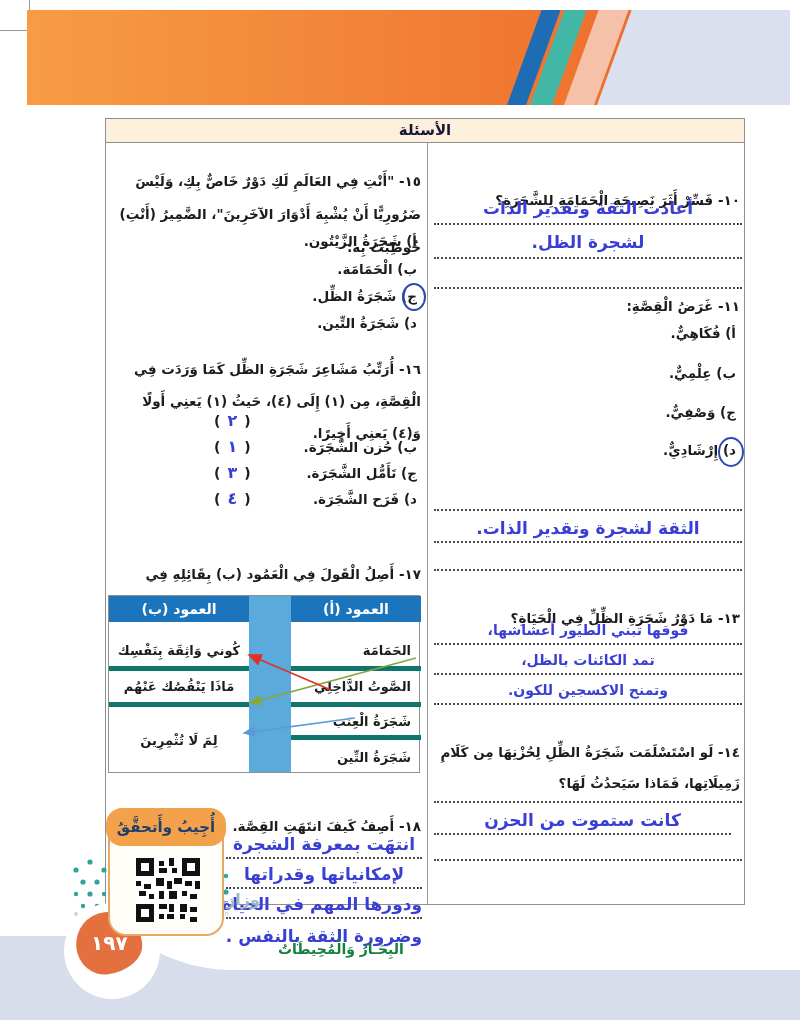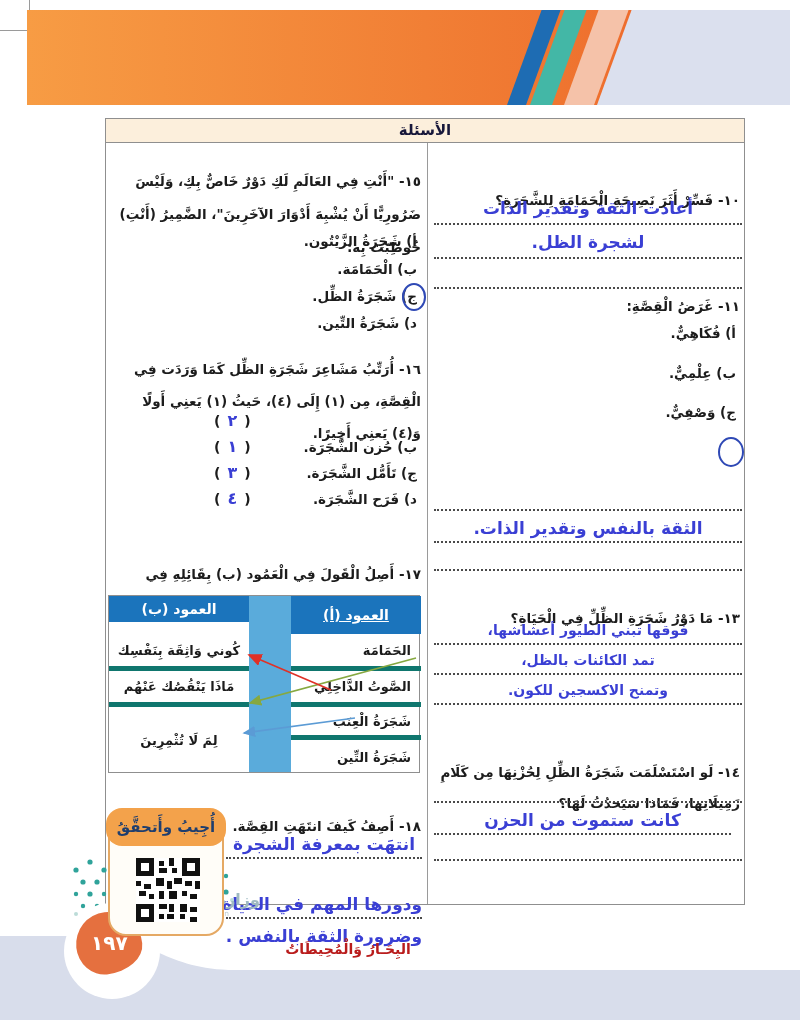--- a/index.html
+++ b/index.html
@@ -68,22 +68,22 @@
   .band { position:absolute; left:0; top:928px; width:800px; height:101px; }
   .white-circle { position:absolute; left:64px; top:903px; width:96px; height:96px; background:#fff; border-radius:50%; z-index:2; }
   .ministry { position:absolute; left:150px; top:891px; width:110px; z-index:3; text-align:right; direction:rtl; }
   .ministry .ar { color:#9fbac2; font-weight:bold; font-size:16px; line-height:18px; }
   .ministry .en { color:#bccdd4; font-size:7.5px; direction:ltr; text-align:left; }
   .ministry .yr { color:#c6d2d8; font-size:11px; direction:ltr; text-align:left; margin-top:3px; }
   .page-blob { position:absolute; left:76px; top:912px; width:66px; height:62px; background:#e5703f;
                border-radius:48% 52% 58% 42% / 52% 56% 44% 48%; transform:rotate(-6deg); z-index:4;
                display:flex; align-items:center; justify-content:center; }
   .page-num { color:#fff; font-weight:bold; font-size:20px; transform:rotate(6deg); }
-  .lesson-title { position:absolute; left:278px; top:941px; width:140px; z-index:3; color:#b91c1c;
-                  font-weight:bold; font-size:14px; text-align:center; }
+  .lesson-title { position:absolute; left:278px; top:941px; width:140px; z-index:3; color:#15803d;
+                  font-weight:bold; font-size:14px; text-align:left; }
   .dots-pattern { position:absolute; z-index:1; }
 </style>
 </head>
 <body>
 
 <div class="page">
 
   <div class="crop-v"></div>
   <div class="crop-h"></div>
 
@@ -105,40 +105,41 @@
       </div>
       <div class="ans-row" style="top:86px; right:4px; left:6px; height:30px;">
         <span class="pen">لشجرة الظل.</span>
       </div>
       <div class="dots-only" style="top:120px; right:4px; left:6px; height:26px;"></div>
 
       <div class="q-title" style="top:148px;">١١- غَرَضُ الْقِصَّةِ:</div>
       <div class="opt" style="top:182px;">أ) فُكَاهِيٌّ.</div>
       <div class="opt" style="top:222px;">ب) عِلْمِيٌّ.</div>
       <div class="opt" style="top:261px;">ج) وَصْفِيٌّ.</div>
+      <div class="opt" style="top:299px;">د) إِرْشَادِيٌّ.</div>
       <div class="circle-mark" style="left:290px; top:294px; width:26px; height:30px;"></div>
 
       <div class="dots-only" style="top:344px; right:4px; left:6px; height:24px;"></div>
       <div class="ans-row" style="top:372px; right:4px; left:6px; height:28px;">
-        <span class="pen">الثقة بالنفس وتقدير الذات.</span>
+        <span class="pen">الثقة لشجرة وتقدير الذات.</span>
       </div>
       <div class="dots-only" style="top:404px; right:4px; left:6px; height:24px;"></div>
 
       <div class="q-title" style="top:460px;">١٣- مَا دَوْرُ شَجَرَةِ الظِّلِّ فِي الْحَيَاةِ؟</div>
       <div class="ans-row" style="top:474px; right:4px; left:6px; height:28px;">
         <span class="pen big">فوقها تبني الطيور أعشاشها،</span>
       </div>
       <div class="ans-row" style="top:504px; right:4px; left:6px; height:28px;">
         <span class="pen big">تمد الكائنات بالظل،</span>
       </div>
       <div class="ans-row" style="top:534px; right:4px; left:6px; height:28px;">
         <span class="pen big">وتمنح الاكسجين للكون.</span>
       </div>
 
-      <div class="q-title" style="top:614px;">١٤- لَو اسْتَسْلَمَت شَجَرَةُ الظِّلِ لِحُزْنِهَا مِن كَلَامِ زَمِيلَاتِها، فَمَاذا سَيَحدُثُ لَهَا؟</div>
+      <div class="q-title" style="top:594px;">١٤- لَو اسْتَسْلَمَت شَجَرَةُ الظِّلِ لِحُزْنِهَا مِن كَلَامِ زَمِيلَاتِها، فَمَاذا سَيَحدُثُ لَهَا؟</div>
       <div class="dots-only" style="top:638px; right:4px; left:6px; height:22px;"></div>
       <div class="ans-row" style="top:664px; right:15px; left:6px; height:28px;">
         <span class="pen">كانت ستموت من الحزن</span>
       </div>
       <div class="dots-only" style="top:696px; right:4px; left:6px; height:22px;"></div>
     </div>
 
     <div class="col col-left">
       <div class="q-title" style="top:22px; line-height:33px;">١٥- "أَنْتِ فِي العَالَمِ لَكِ دَوْرٌ خَاصٌّ بِكِ، وَلَيْسَ ضَرُورِيًّا أَنْ يُشْبِهَ أَدْوَارَ الآخَرِينَ"، الضَّمِيرُ (أَنْتِ) خُوطِبَت بِه:</div>
       <div class="opt" style="top:90px;">أ) شَجَرَةُ الزَّيْتُون.</div>
@@ -153,21 +154,21 @@
       <div class="paren" style="top:294px; left:108px;"><span>(</span><span class="num">١</span><span>)</span></div>
       <div class="opt" style="top:322px;">ج) تَأَمُّل الشَّجَرَة.</div>
       <div class="paren" style="top:320px; left:108px;"><span>(</span><span class="num">٣</span><span>)</span></div>
       <div class="opt" style="top:348px;">د) فَرَح الشَّجَرَة.</div>
       <div class="paren" style="top:346px; left:108px;"><span>(</span><span class="num">٤</span><span>)</span></div>
 
       <div class="q-title" style="top:416px;">١٧- أَصِلُ الْقَولَ فِي الْعَمُود (ب) بِقَائِلِهِ فِي الْعَمُود (أ):</div>
 
       <div class="match-table" style="top:452px;">
         <div class="mt-strip"></div>
-        <div class="mt-cell mt-head" style="left:182px; top:0; width:130px; height:38px;text-decoration:underline;">العمود (أ)</div>
+        <div class="mt-cell mt-head" style="left:182px; top:0; width:130px; height:26px;">العمود (أ)</div>
         <div class="mt-cell mt-head" style="left:0; top:0; width:140px; height:26px;">العمود (ب)</div>
         <div class="mt-cell mt-a mt-border-b" style="top:38px; height:37px;">الحَمَامَة</div>
         <div class="mt-cell mt-a mt-border-b" style="top:75px; height:36px;">الصَّوتُ الدَّاخِلِي</div>
         <div class="mt-cell mt-a mt-border-b" style="top:111px; height:33px;">شَجَرَةُ الْعِنَب</div>
         <div class="mt-cell mt-a" style="top:144px; height:34px;">شَجَرَةُ التِّين</div>
         <div class="mt-cell mt-b mt-border-b" style="top:38px; height:37px;">كُوني وَاثِقَة بِنَفْسِك</div>
         <div class="mt-cell mt-b mt-border-b" style="top:75px; height:36px;">مَاذَا يَنْقُصُك عَنْهُم</div>
         <div class="mt-cell mt-b" style="top:111px; height:67px;">لِمَ لَا تُثْمِرِينَ</div>
         <svg class="match-lines" width="312" height="178" viewBox="0 0 312 178">
           <defs>
@@ -183,20 +184,23 @@
           </defs>
           <line x1="307" y1="62" x2="141" y2="107" stroke="#86a840" stroke-width="1.6" marker-end="url(#ah-g)"></line>
           <line x1="222" y1="94" x2="140" y2="59" stroke="#e03127" stroke-width="1.8" marker-end="url(#ah-r)"></line>
           <line x1="246" y1="122" x2="135" y2="137" stroke="#5b9bd5" stroke-width="1.6" marker-end="url(#ah-b)"></line>
         </svg>
       </div>
 
       <div class="q-title" style="top:668px;">١٨- أَصِفُ كَيفَ انتَهَتِ القِصَّة.</div>
       <div class="ans-row" style="top:688px; left:120px; width:196px; height:28px;">
         <span class="pen">انتهَت بمعرفة الشجرة</span>
+      </div>
+      <div class="ans-row" style="top:718px; left:120px; width:196px; height:28px;">
+        <span class="pen">لإمكانياتها وقدراتها</span>
       </div>
       <div class="ans-row" style="top:748px; left:120px; width:196px; height:28px;">
         <span class="pen">ودورها المهم في الحياة،</span>
       </div>
       <div class="ans-row nodots" style="top:780px; left:120px; width:196px; height:28px;">
         <span class="pen">وضرورة الثقة بالنفس .</span>
       </div>
     </div>
   </div>
 

